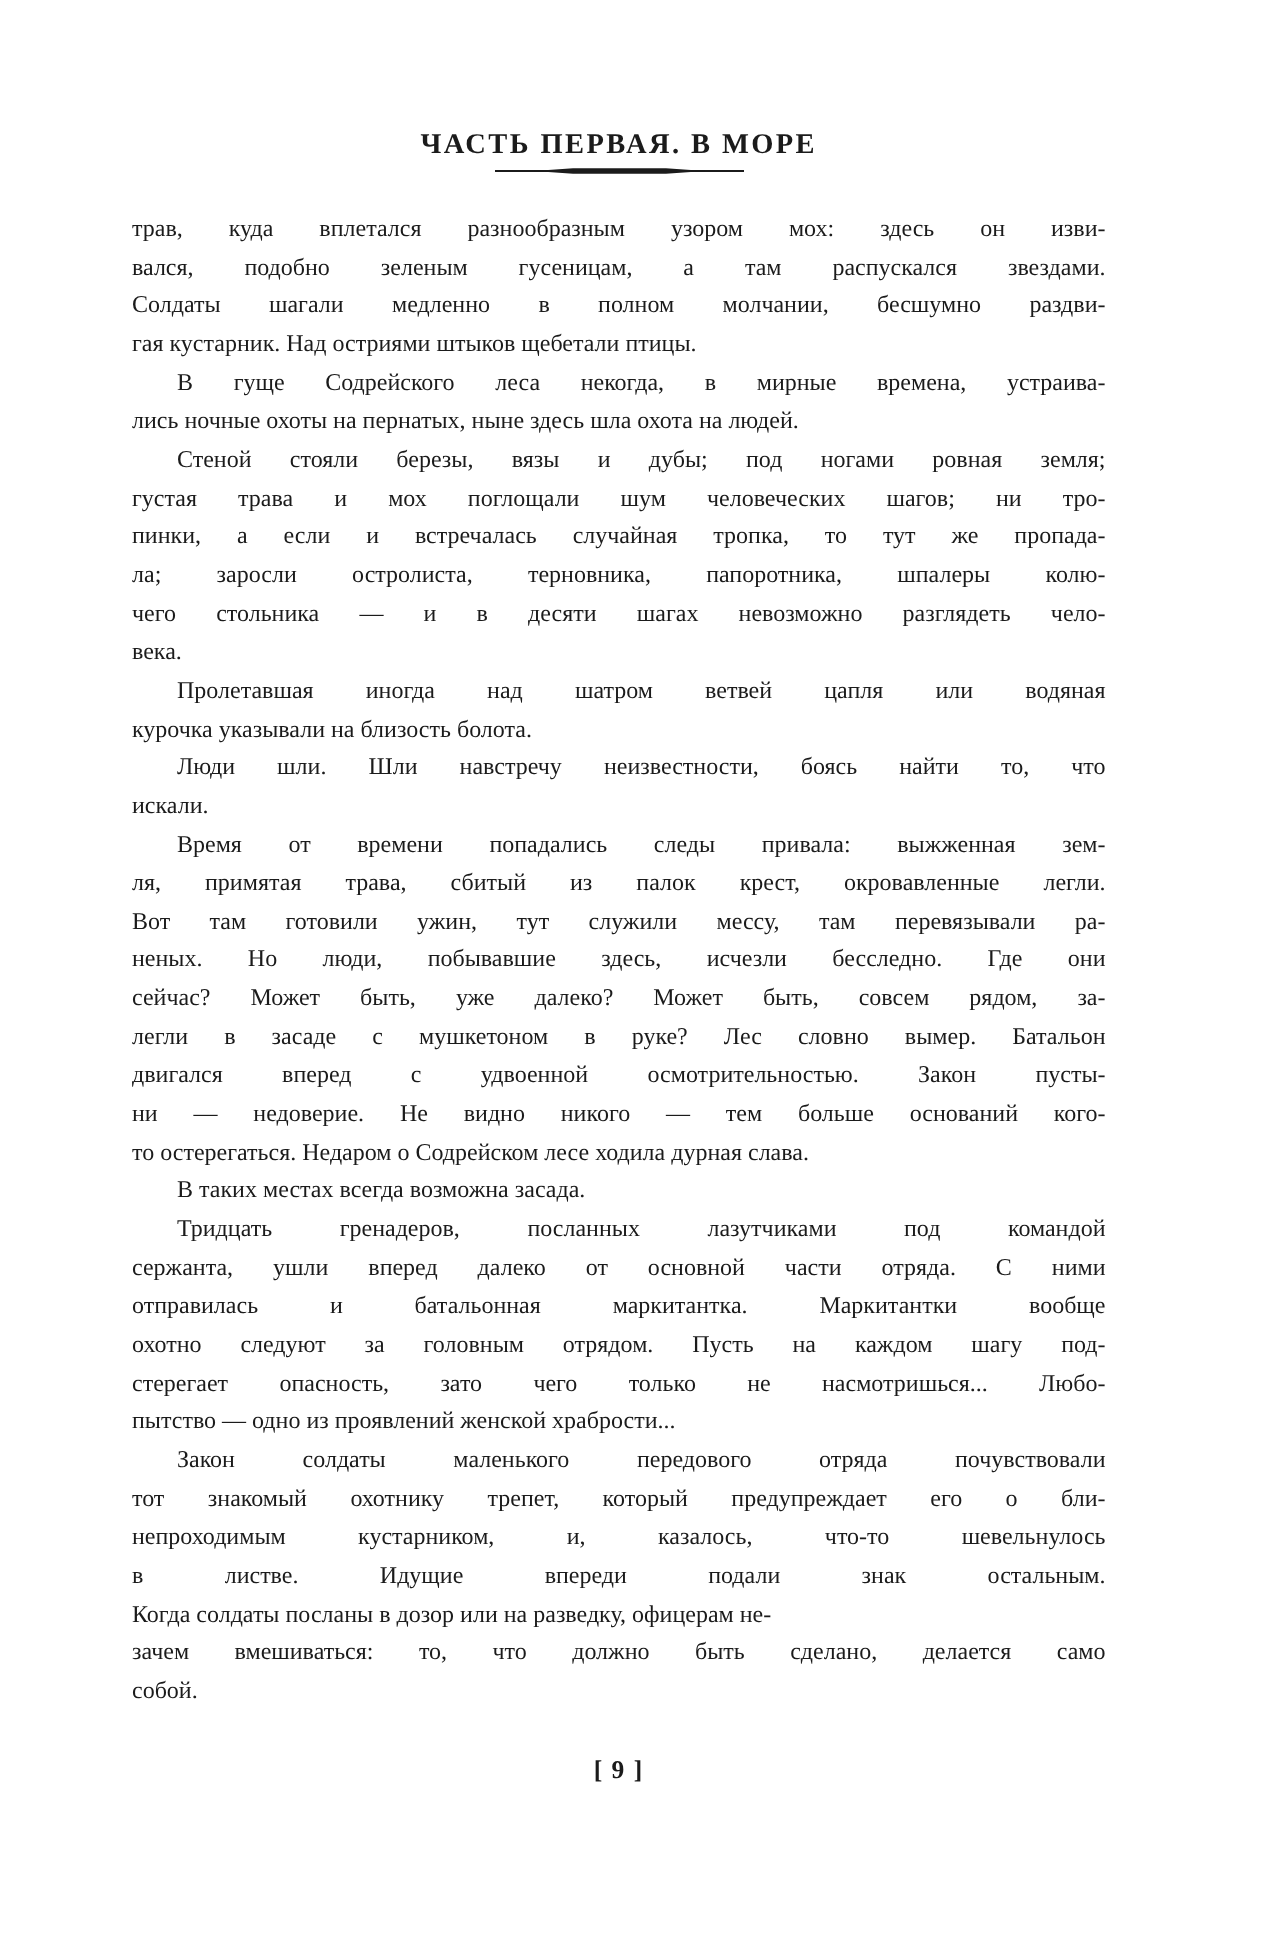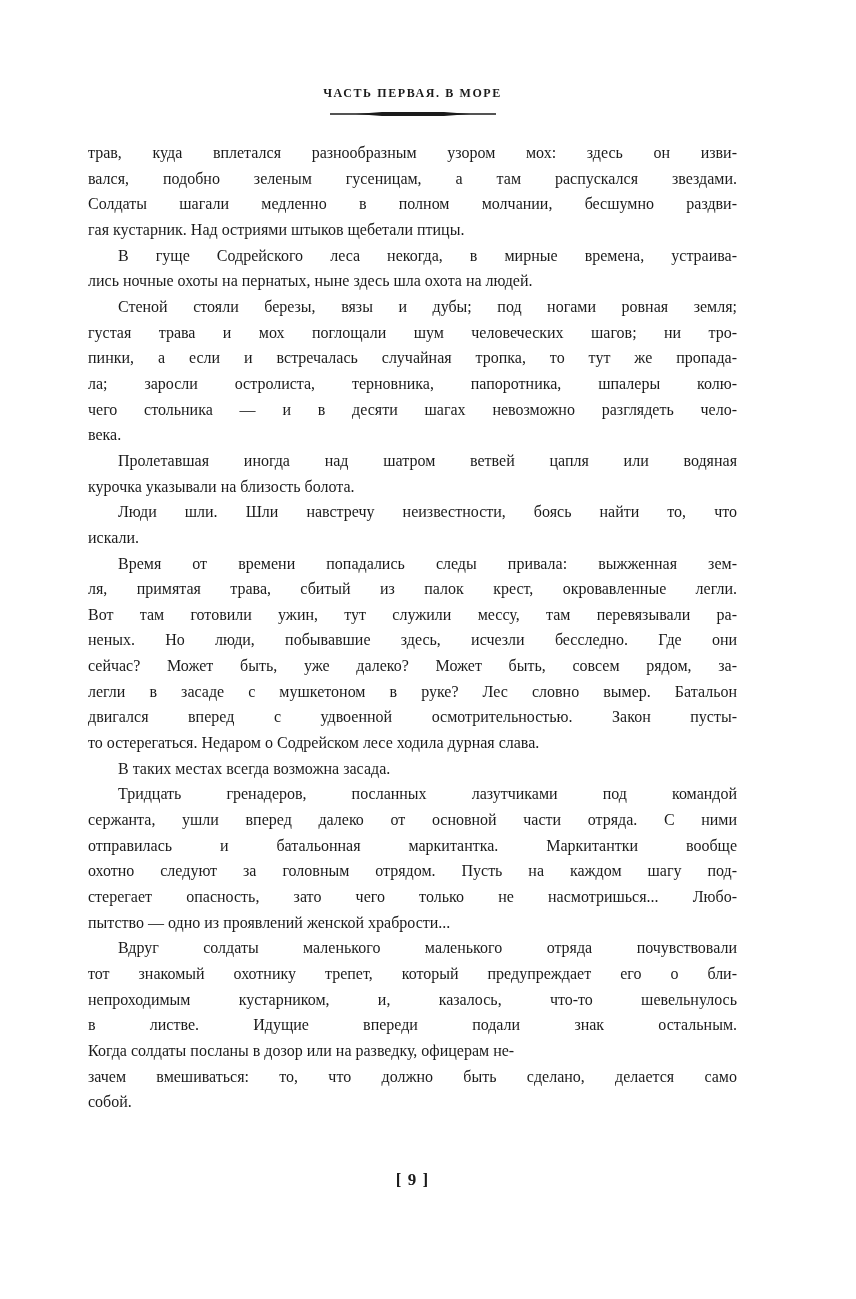--- a/index.html
+++ b/index.html
@@ -12,21 +12,21 @@
     color: #1b1b1b;
     overflow: hidden;
   }
   .running-head {
     position: absolute;
     top: 86px;
     left: 88px;
     width: 649px;
     text-align: center;
     font-weight: 700;
-    font-size: 12px;
+    font-size: 19px;
     letter-spacing: 1.6px;
   }
   .ornament {
     position: absolute;
     top: 110px;
     left: 88px;
     width: 649px;
     display: flex;
     justify-content: center;
   }
@@ -83,29 +83,30 @@
       <div class="line last">курочка указывали на близость болота.</div>
       <div class="line indent">Люди шли. Шли навстречу неизвестности, боясь найти то, что</div>
       <div class="line last">искали.</div>
       <div class="line indent">Время от времени попадались следы привала: выжженная зем-</div>
       <div class="line">ля, примятая трава, сбитый из палок крест, окровавленные легли.</div>
       <div class="line">Вот там готовили ужин, тут служили мессу, там перевязывали ра-</div>
       <div class="line">неных. Но люди, побывавшие здесь, исчезли бесследно. Где они</div>
       <div class="line">сейчас? Может быть, уже далеко? Может быть, совсем рядом, за-</div>
       <div class="line">легли в засаде с мушкетоном в руке? Лес словно вымер. Батальон</div>
       <div class="line">двигался вперед с удвоенной осмотрительностью. Закон пусты-</div>
+      <div class="line">ни — недоверие. Не видно никого — тем больше оснований кого-</div>
       <div class="line last">то остерегаться. Недаром о Содрейском лесе ходила дурная слава.</div>
       <div class="line last indent">В таких местах всегда возможна засада.</div>
       <div class="line indent">Тридцать гренадеров, посланных лазутчиками под командой</div>
       <div class="line">сержанта, ушли вперед далеко от основной части отряда. С ними</div>
       <div class="line">отправилась и батальонная маркитантка. Маркитантки вообще</div>
       <div class="line">охотно следуют за головным отрядом. Пусть на каждом шагу под-</div>
       <div class="line">стерегает опасность, зато чего только не насмотришься... Любо-</div>
       <div class="line last">пытство — одно из проявлений женской храбрости...</div>
-      <div class="line indent">Вдруг солдаты маленького маленького отряда почувствовали</div>
+      <div class="line indent">Закон солдаты маленького передового отряда почувствовали</div>
       <div class="line">тот знакомый охотнику трепет, который предупреждает его о бли-</div>
       <div class="line">непроходимым кустарником, и, казалось, что-то шевельнулось</div>
       <div class="line">в листве. Идущие впереди подали знак остальным.</div>
       <div class="line last">Когда солдаты посланы в дозор или на разведку, офицерам не-</div>
       <div class="line">зачем вмешиваться: то, что должно быть сделано, делается само</div>
       <div class="line last">собой.</div>
     </div>
 
   <div class="folio">[ 9 ]</div>
 </div>

